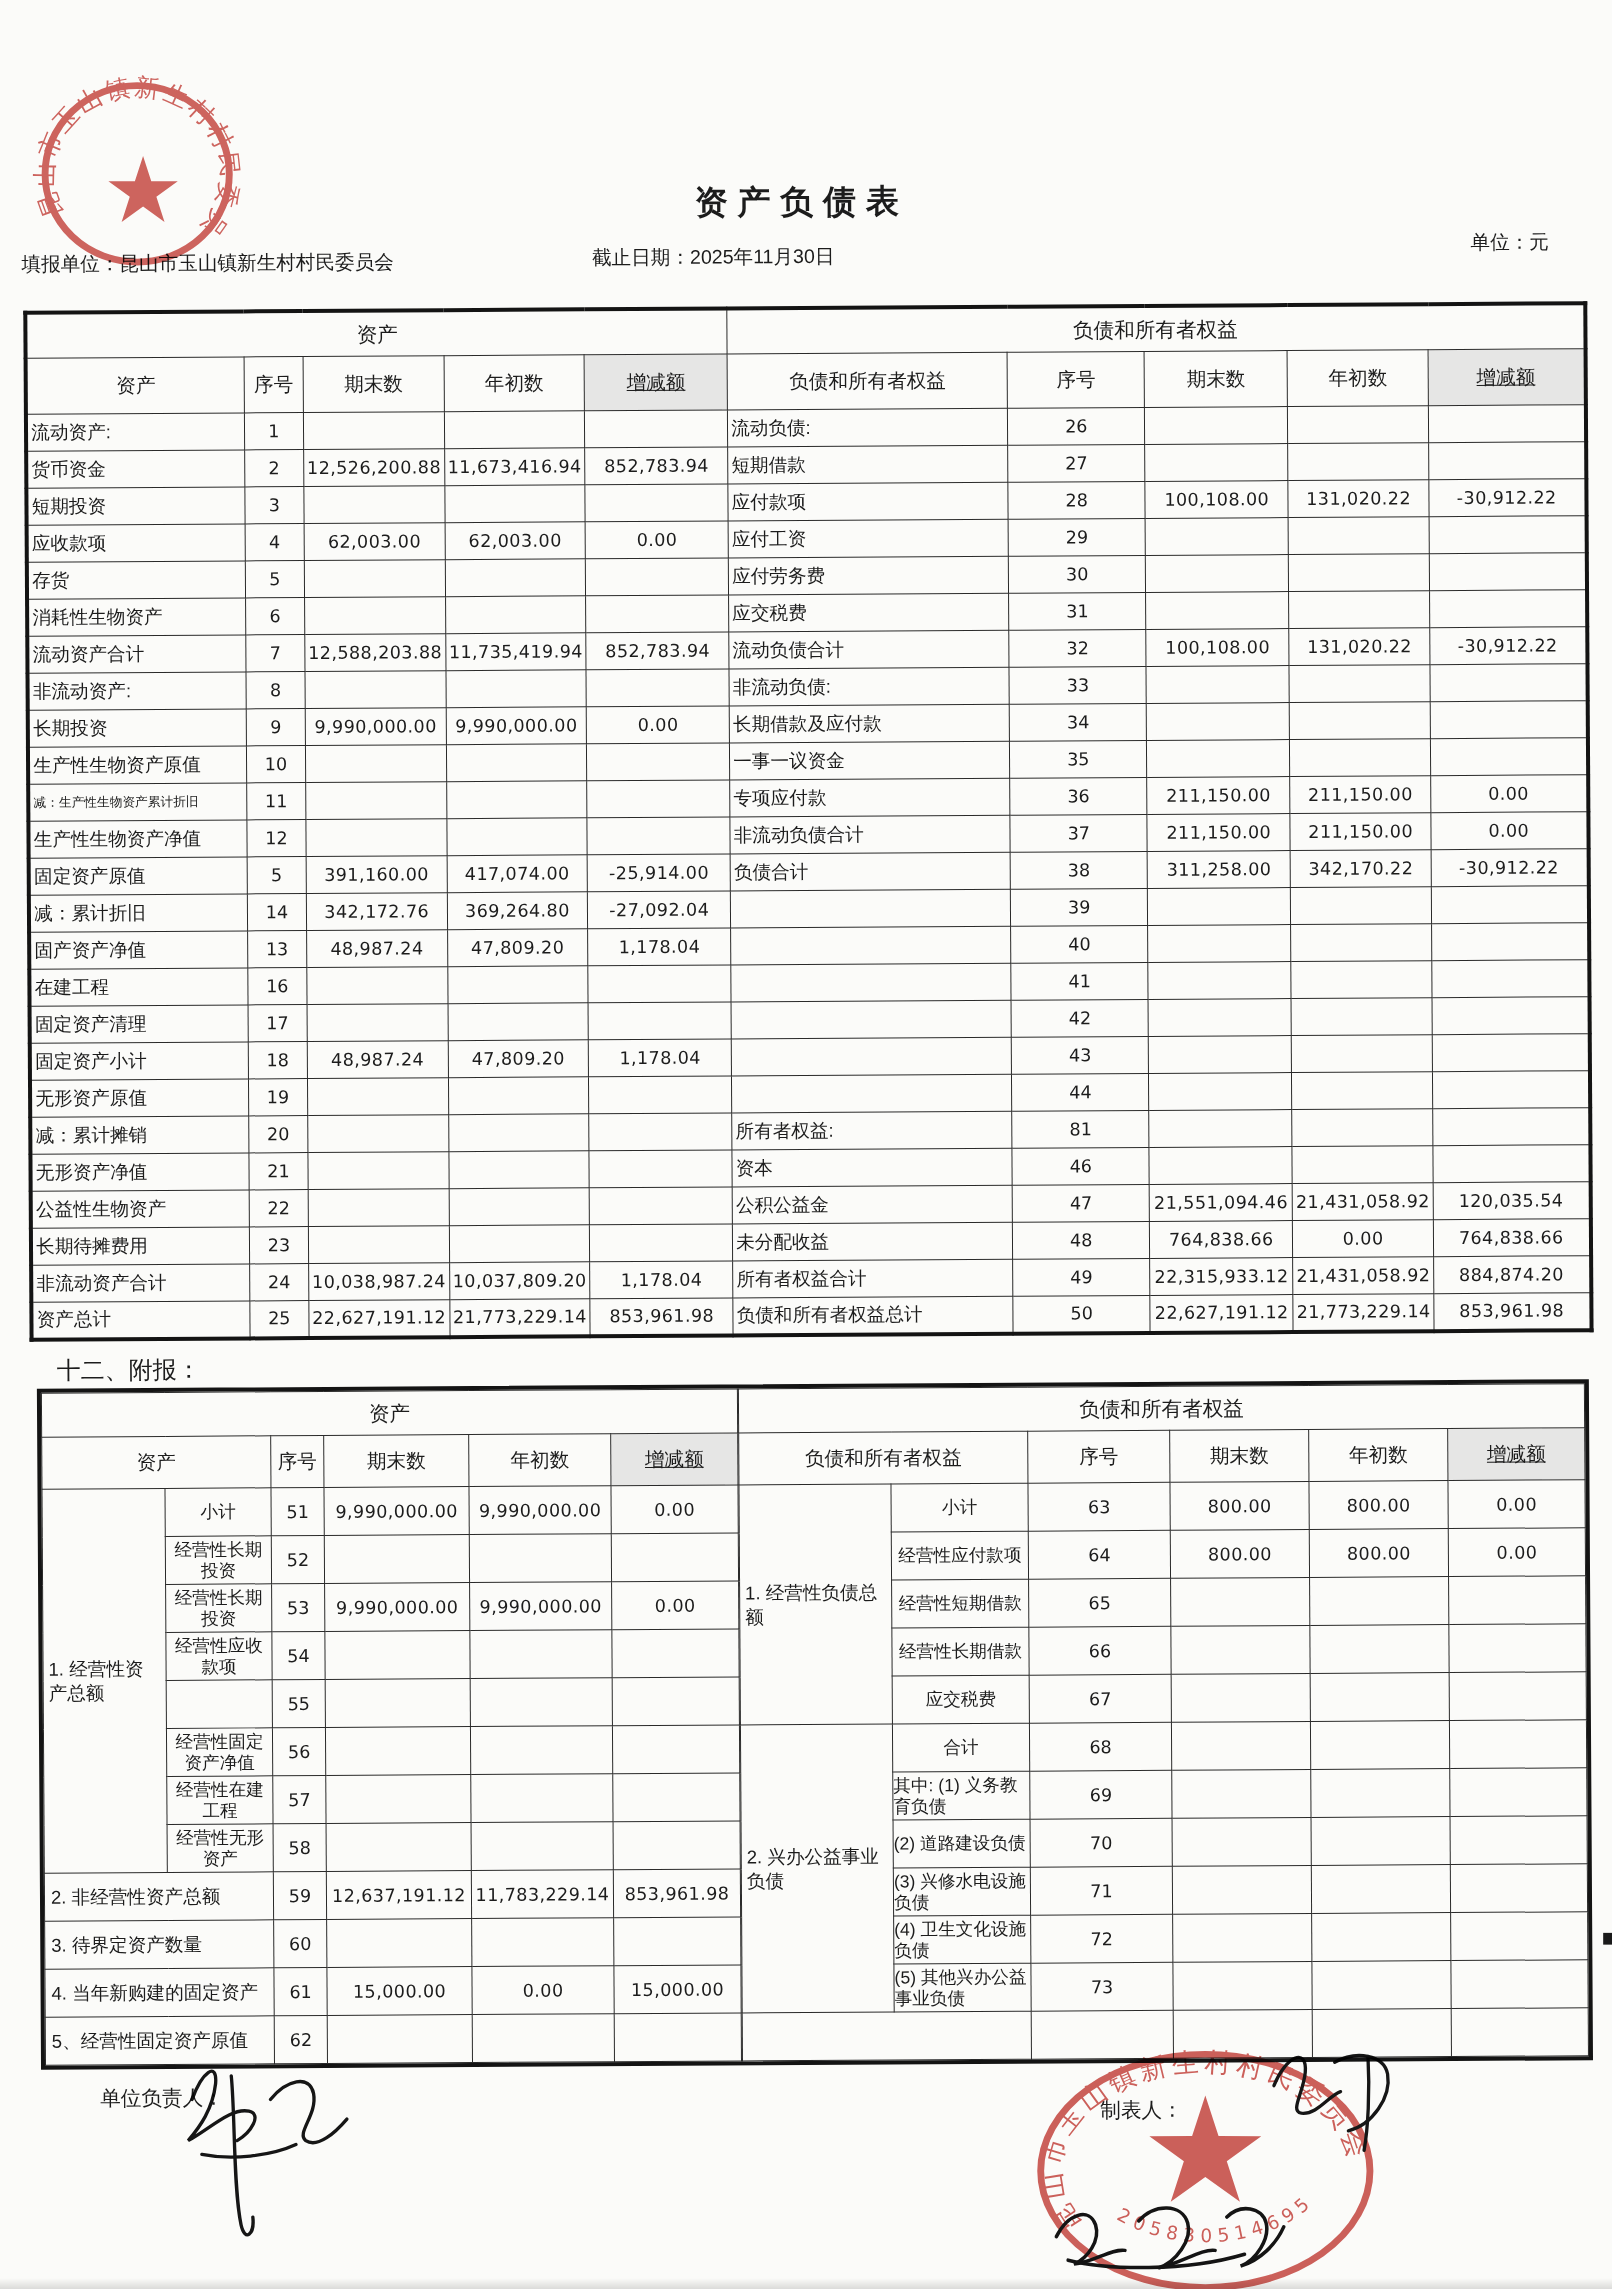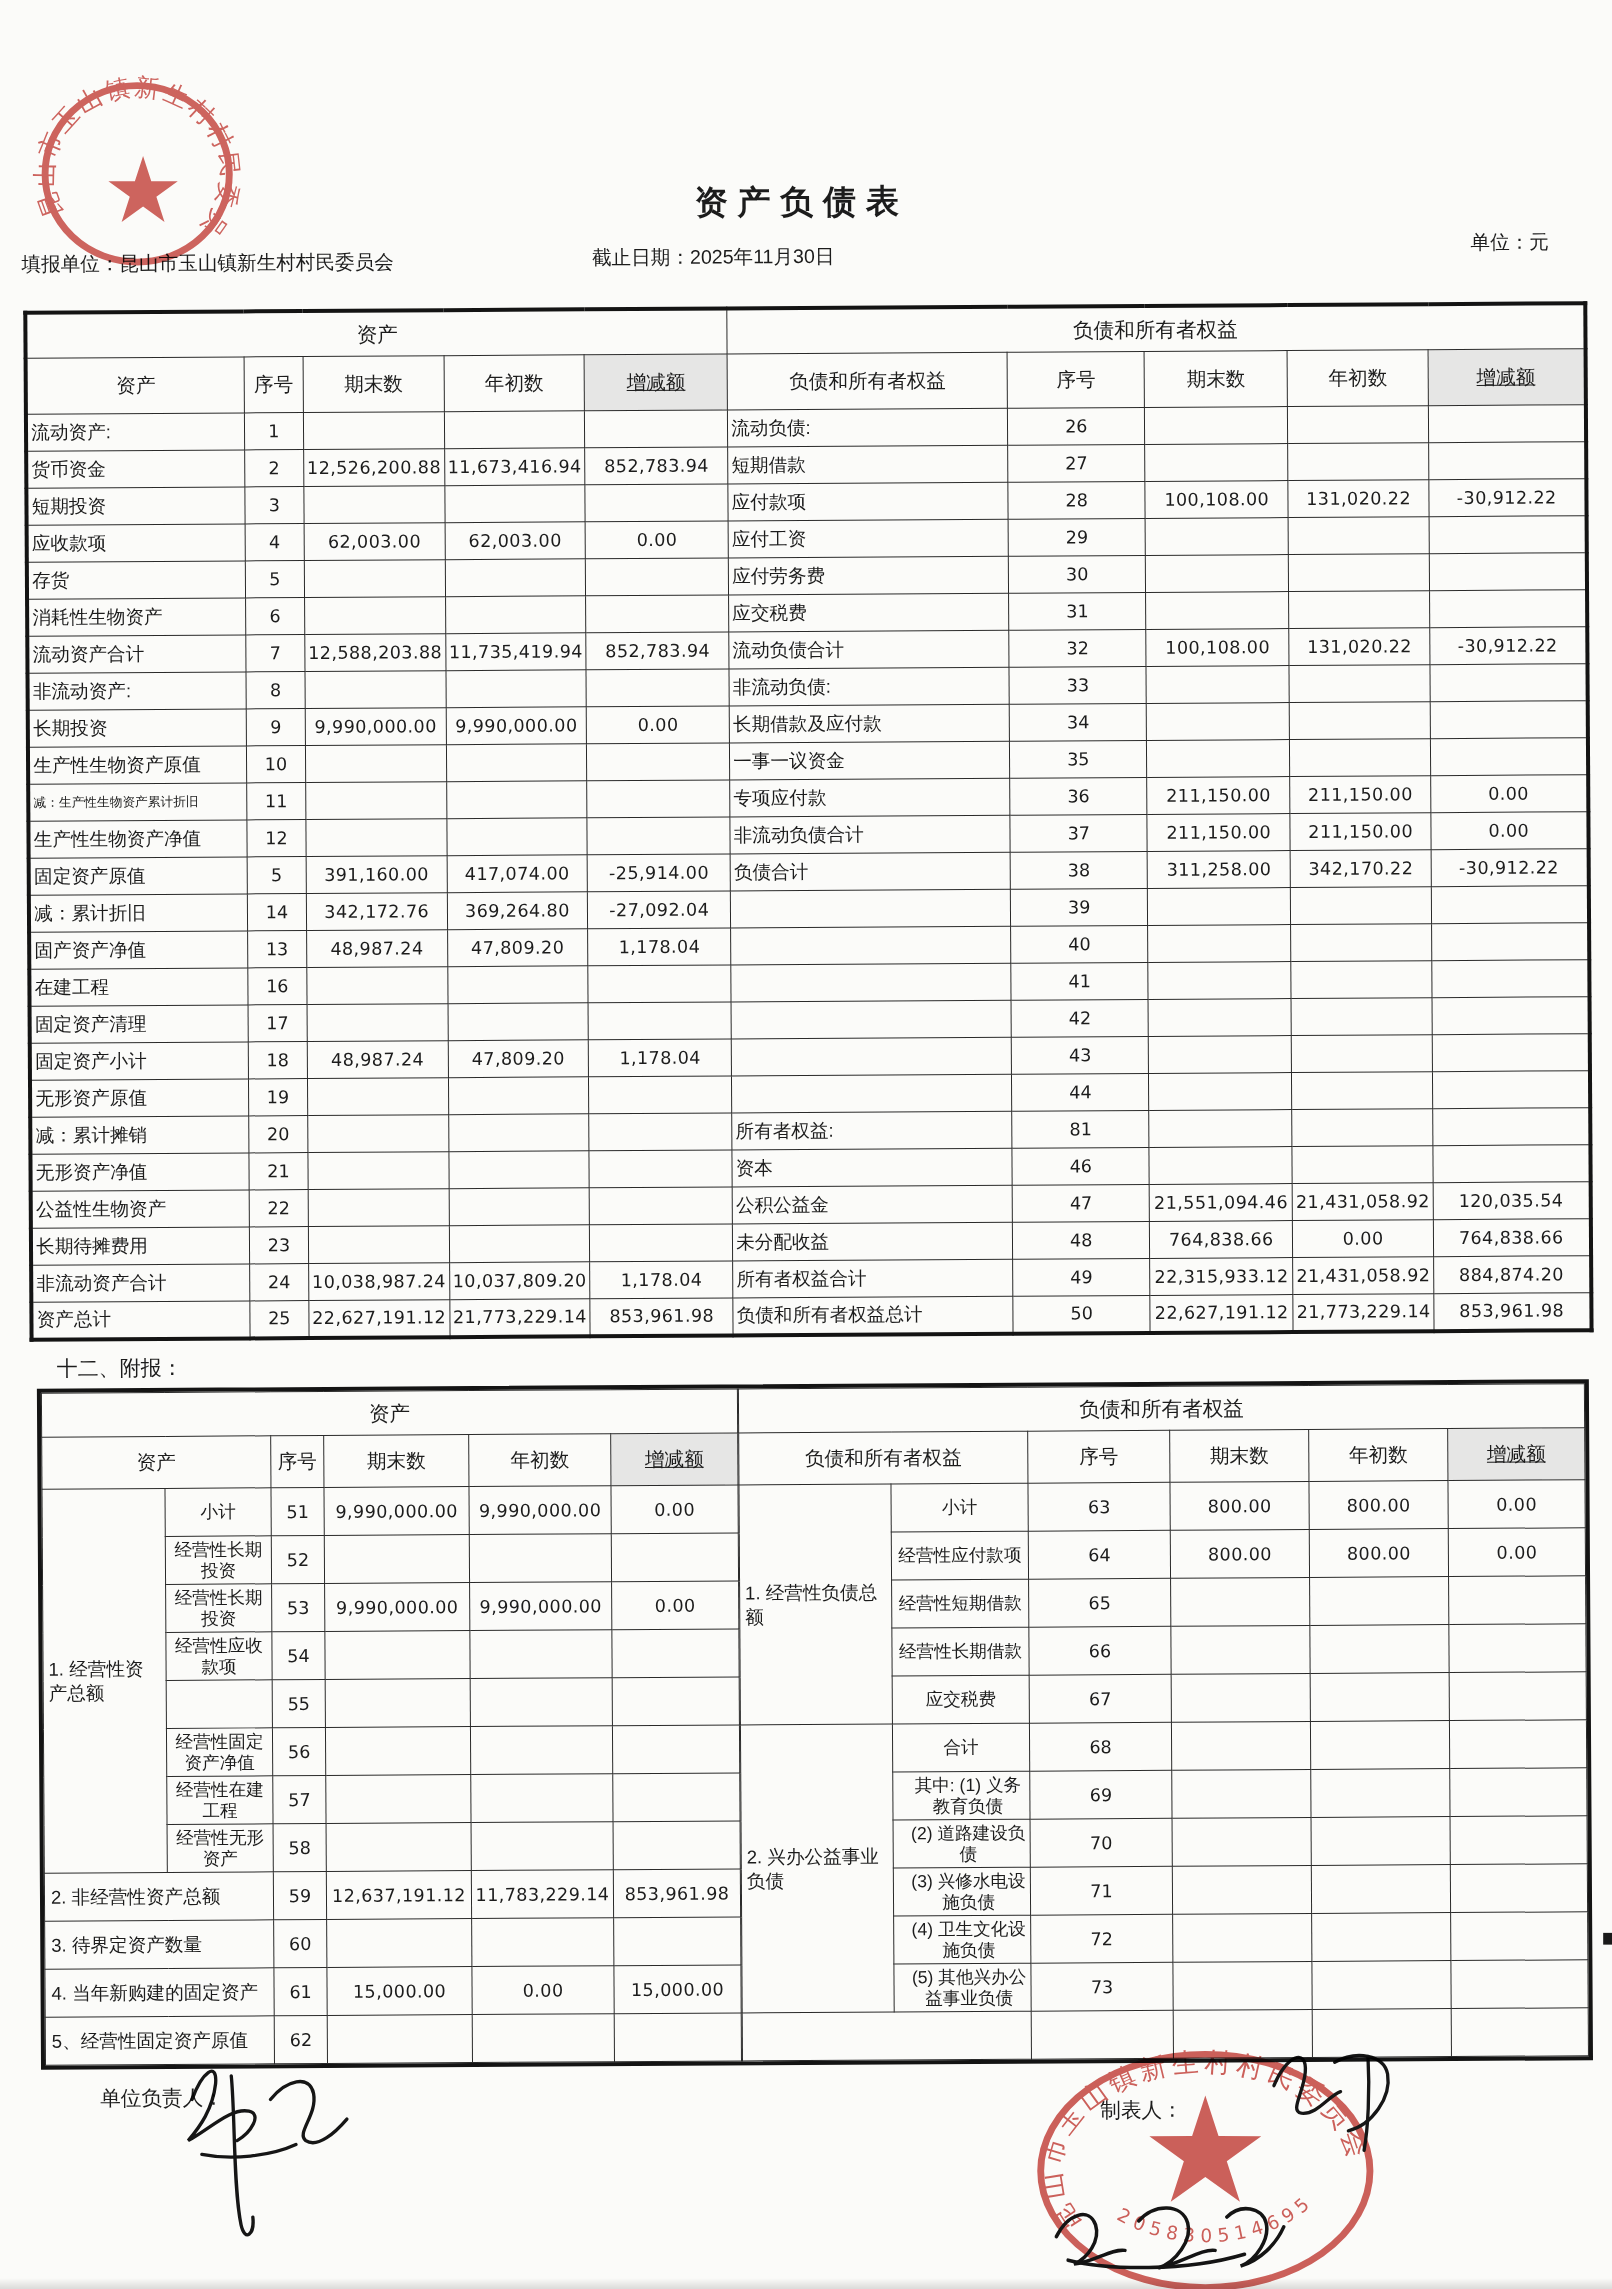--- a/index.html
+++ b/index.html
@@ -5,21 +5,21 @@
   html,body{margin:0;padding:0;background:#e8e8e6;}
   .page{position:relative;width:1612px;height:2290px;background:#fbfbf9;overflow:hidden;
         font-family:"Liberation Sans","DejaVu Sans",sans-serif;color:#1c1c1c;}
   .doc{position:absolute;inset:0;transform:rotate(-0.35deg);transform-origin:50% 40%;}
   .page-title{position:absolute;top:180px;left:0;width:100%;text-align:center;
               font-size:33px;font-weight:600;letter-spacing:9.8px;}
   .meta{position:absolute;font-size:19.6px;white-space:nowrap;}
   .meta-reporting{left:25.5px;top:246px;}
   .meta-date{left:596px;top:243px;}
   .meta-unit{right:59px;top:233px;}
-  .appendix{position:absolute;left:54px;top:1350px;font-size:21px;}
+  .appendix{position:absolute;left:54px;top:1350px;font-size:24px;}
 
   table{border-collapse:collapse;table-layout:fixed;}
   #t1{position:absolute;top:306px;left:27.4px;border:4.9px solid #141414;}
   #t1 td,#t1 th,.t2 td,.t2 th{border:1.6px solid #2a2a2a;padding:0 2.9px;font-weight:normal;overflow:hidden;}
   .hA th{height:43px;font-size:20.6px;text-align:center;}
   .hB th{height:55px;font-size:19.6px;text-align:center;}
   .t2 .hB th{height:51px;}
   .shaded{background:#e6e6e5;text-decoration:underline;}
   #t1 tbody tr{height:37px;}
   td.lbl{font-size:18.6px;white-space:nowrap;text-align:left;}
@@ -27,21 +27,21 @@
   td.i2{padding-left:35px;} td.i3{padding-left:49px;}
   td.small-lbl{font-size:12.7px;letter-spacing:0;}
   td.no{font-size:17.6px;text-align:center;font-family:"DejaVu Sans",sans-serif;}
   td.num{font-size:17.6px;text-align:center;font-family:"DejaVu Sans",sans-serif;
          letter-spacing:0.4px;white-space:nowrap;}
 
   .t2box{position:absolute;top:1384px;left:34px;display:flex;border:4.9px solid #141414;}
   .t2 tbody tr{height:48px;}
   .t2 .grp{font-size:18.6px;line-height:23.5px;text-align:left;padding:0 4.9px;vertical-align:middle;}
   .t2 .sub{font-size:17.6px;line-height:20.6px;text-align:center;vertical-align:middle;}
-  .t2 .sub.left{text-align:center;padding-left:16px;}
+  .t2 .sub.left{text-align:left;padding-left:0;}
   .t2 .full{font-size:18.6px;line-height:21.6px;text-align:left;padding-left:5.9px;}
 
   .footer-label{position:absolute;font-size:20.6px;}
   .fl-manager{left:93px;top:2080px;}
   .fl-preparer{left:1093px;top:2098px;}
 
   #overlay{position:absolute;inset:0;pointer-events:none;mix-blend-mode:multiply;}
   .scan-edge{position:absolute;left:0;right:0;bottom:0;height:11.8px;
              background:linear-gradient(rgba(0,0,0,0),rgba(0,0,0,0.14));}
 </style>

